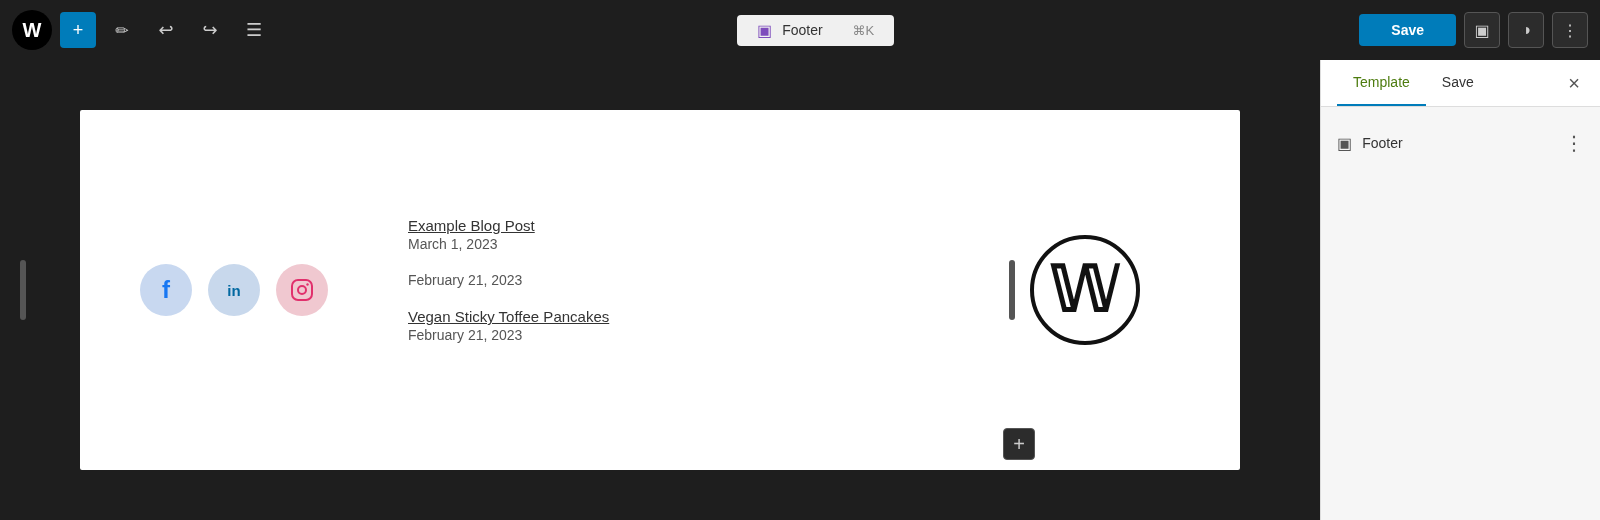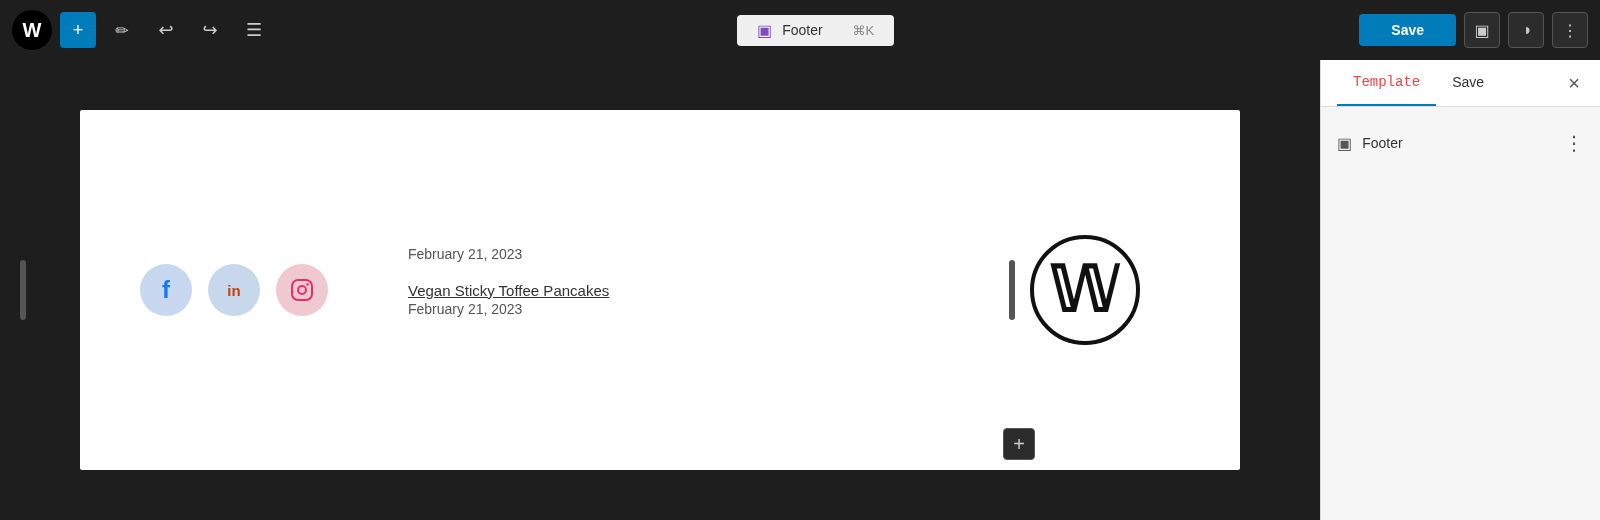--- a/index.html
+++ b/index.html
@@ -146,21 +146,21 @@
     }
     .social-icon {
       width: 52px; height: 52px;
       border-radius: 50%;
       display: flex; align-items: center; justify-content: center;
       font-size: 22px;
       font-weight: bold;
       cursor: pointer;
     }
     .social-fb { background: #c8d8f0; color: #1877f2; }
-    .social-li { background: #c8d8ec; color: #c2410c; }
+    .social-li { background: #c8d8ec; color: #0369a1; }
     .social-ig { background: #f0c8d0; color: #e1306c; }
 
     
     .blog-posts {
       flex: 1;
       padding-left: 40px;
     }
     .blog-post-item {
       margin-bottom: 20px;
     }
@@ -218,22 +218,21 @@
     .panel-tab {
       padding: 14px 16px;
       font-size: 14px;
       color: #333;
       cursor: pointer;
       border-bottom: 2px solid transparent;
       font-weight: 500;
     }
     .panel-tab.active {
       border-bottom-color: #007cba;
-      color: #ef4444;
-      font-family: Liberation Mono, monospace;
+      color: #4d7c0f;
     }
     .panel-close {
       background: none; border: none; font-size: 20px; cursor: pointer; color: #555;
       padding: 4px;
     }
     .panel-content {
       padding: 16px;
       flex: 1;
     }
     .panel-footer-item {
@@ -299,20 +298,24 @@
               <rect x="2" y="2" width="20" height="20" rx="6" ry="6" stroke="#e1306c" stroke-width="2" fill="none"></rect>
               <circle cx="12" cy="12" r="4" stroke="#e1306c" stroke-width="2" fill="none"></circle>
               <circle cx="17.5" cy="6.5" r="1.2" fill="#e1306c"></circle>
             </svg>
           </div>
         </div>
       </div>
 
       <div class="blog-posts">
         <div class="blog-post-item">
+          <div class="blog-post-title">Example Blog Post</div>
+          <div class="blog-post-date">March 1, 2023</div>
+        </div>
+        <div class="blog-post-item">
           <div class="blog-post-date">February 21, 2023</div>
         </div>
         <div class="blog-post-item">
           <div class="blog-post-title">Vegan Sticky Toffee Pancakes</div>
           <div class="blog-post-date">February 21, 2023</div>
         </div>
       </div>
 
       <div class="wp-brand-logo">
         <div class="wp-circle">

